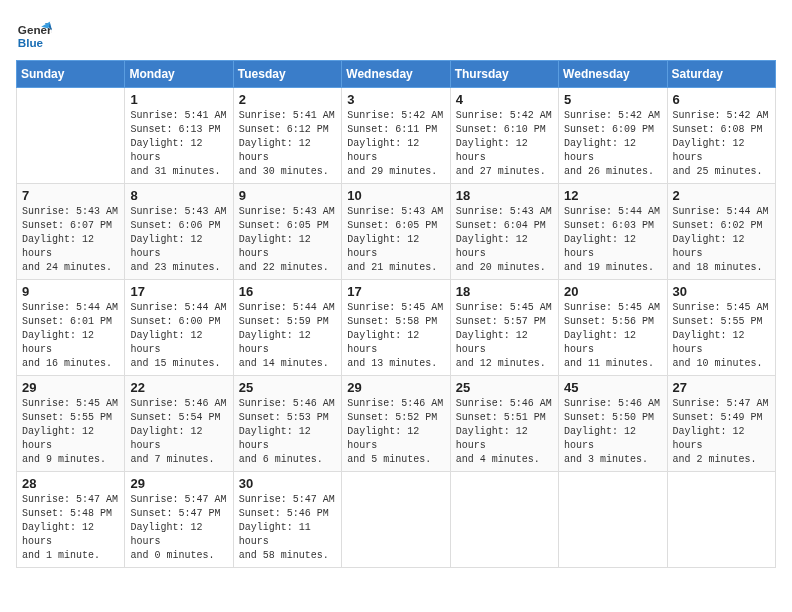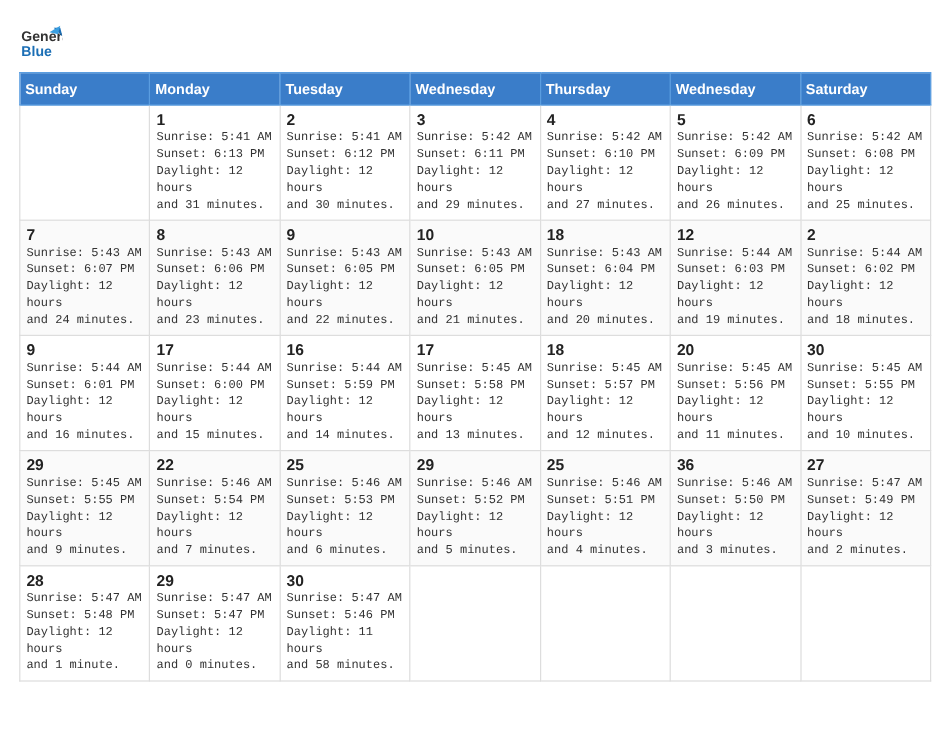--- a/index.html
+++ b/index.html
@@ -291,21 +291,21 @@
 and 5 minutes.</div>
         </td>
         <td>
           <span class="day-number">25</span>
           <div class="day-info" style="white-space: pre-line;">Sunrise: 5:46 AM
 Sunset: 5:51 PM
 Daylight: 12 hours
 and 4 minutes.</div>
         </td>
         <td>
-          <span class="day-number">36</span>
+          <span class="day-number">45</span>
           <div class="day-info" style="white-space: pre-line;">Sunrise: 5:46 AM
 Sunset: 5:50 PM
 Daylight: 12 hours
 and 3 minutes.</div>
         </td>
         <td>
           <span class="day-number">27</span>
           <div class="day-info" style="white-space: pre-line;">Sunrise: 5:47 AM
 Sunset: 5:49 PM
 Daylight: 12 hours

